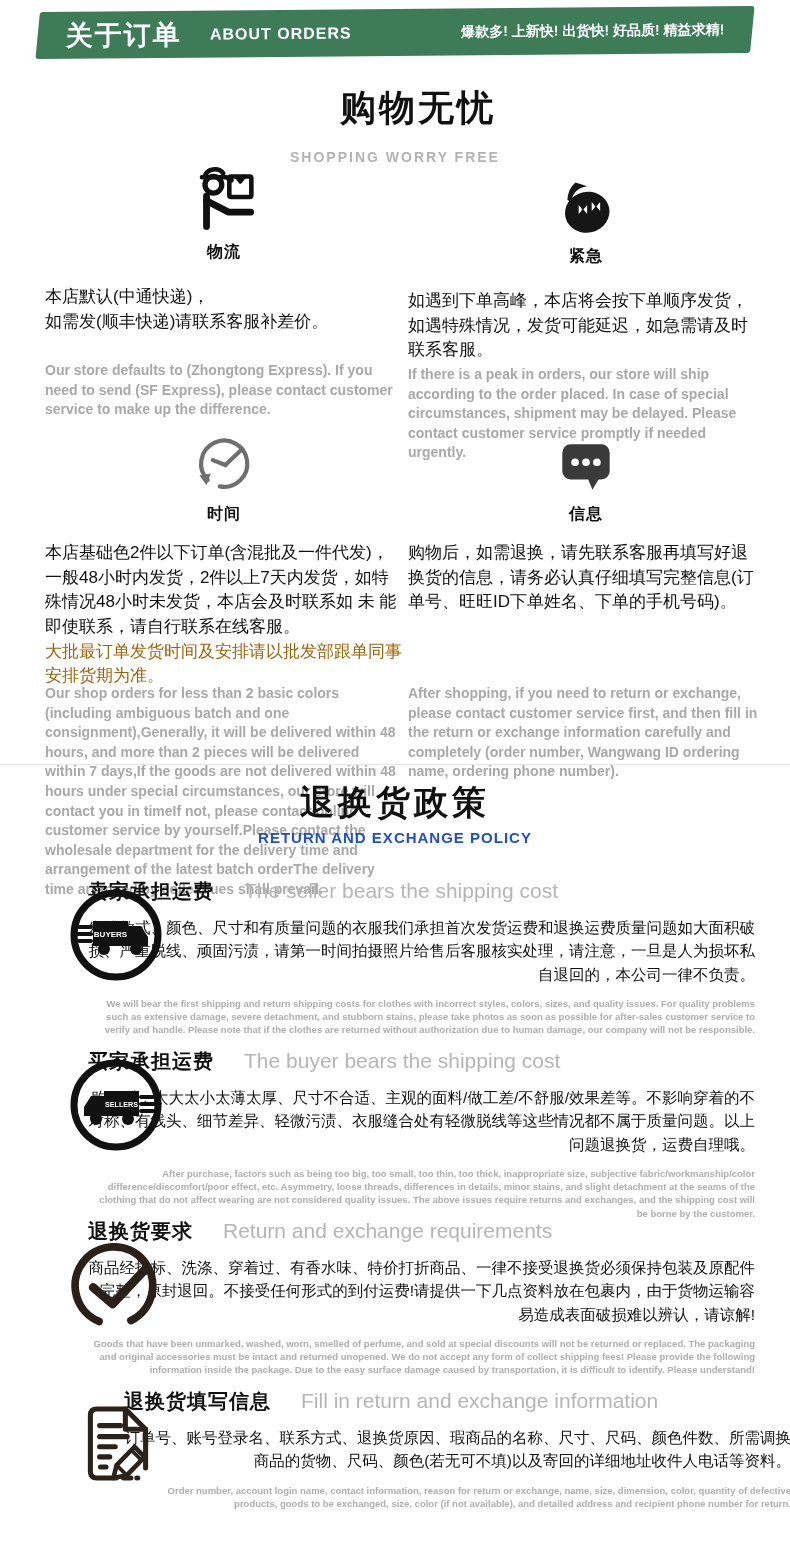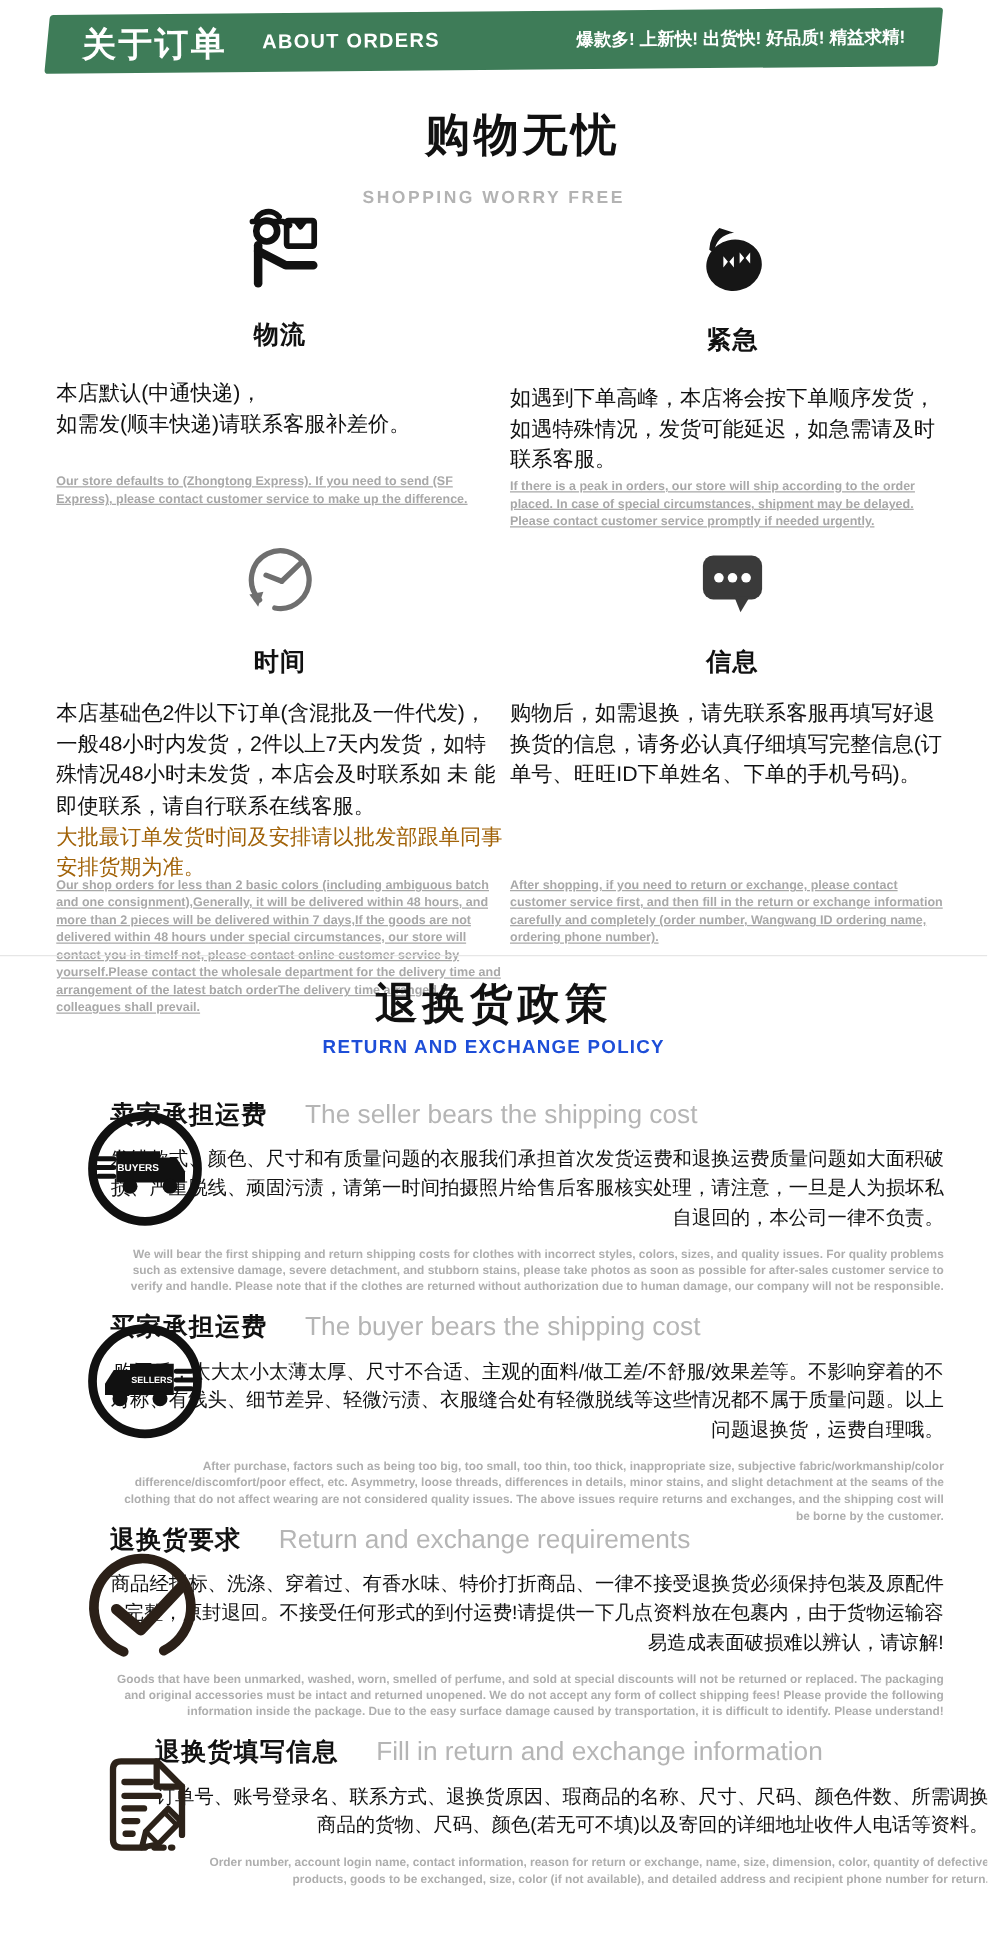--- a/index.html
+++ b/index.html
@@ -25,27 +25,27 @@
 
   .divider{position:absolute;left:0;top:764px;width:790px;border-top:1px solid #e6e6e6;}
 
   
   .cell{position:absolute;}
   .cell-logistics{left:45px;top:168px;width:358px;}
   .cell-urgent{left:408px;top:172px;width:356px;}
   .cell-time{left:45px;top:430px;width:358px;}
   .cell-info{left:408px;top:430px;width:356px;}
   .icon-box{height:70px;display:flex;align-items:flex-end;justify-content:center;}
-  .cell .label{text-align:center;font-size:20px;font-weight:bold;margin-top:16px;letter-spacing:1px;}
+  .cell .label{text-align:center;font-size:16px;font-weight:bold;margin-top:4px;letter-spacing:1px;}
   .cn-wrap{margin-top:22px;}
   .row2 .cn-wrap{margin-top:16px;height:143px;overflow:hidden;}
   .row1 .cn-wrap{height:76px;overflow:hidden;}
   .cn{font-size:17px;line-height:1.45;white-space:pre-line;}
   .warn{font-size:17px;line-height:1.45;color:#a16207;}
-  .en{font-size:10px;font-weight:bold;color:#a8a8a8;line-height:1.4;text-decoration:underline;}
+  .en{font-size:14px;font-weight:bold;color:#a8a8a8;line-height:1.4;}
 
   
   .pitem{position:absolute;left:0;width:790px;}
   .pitem-1{top:872px;}.pitem-2{top:1042px;}.pitem-3{top:1212px;}.pitem-4{top:1382px;padding-left:36px;}
   .p-icon{position:absolute;left:66px;top:13px;width:100px;height:100px;}
   .pitem-3 .p-icon{top:26px;}
   .pitem-4 .p-icon{top:16px;left:72px;width:92px;height:92px;}
   .p-body{margin:0 35px 0 88px;padding-top:6px;text-align:right;}
   .p-title-row{display:flex;align-items:baseline;}
   .p-title-cn{font-size:20px;font-weight:bold;letter-spacing:1px;white-space:nowrap;}

